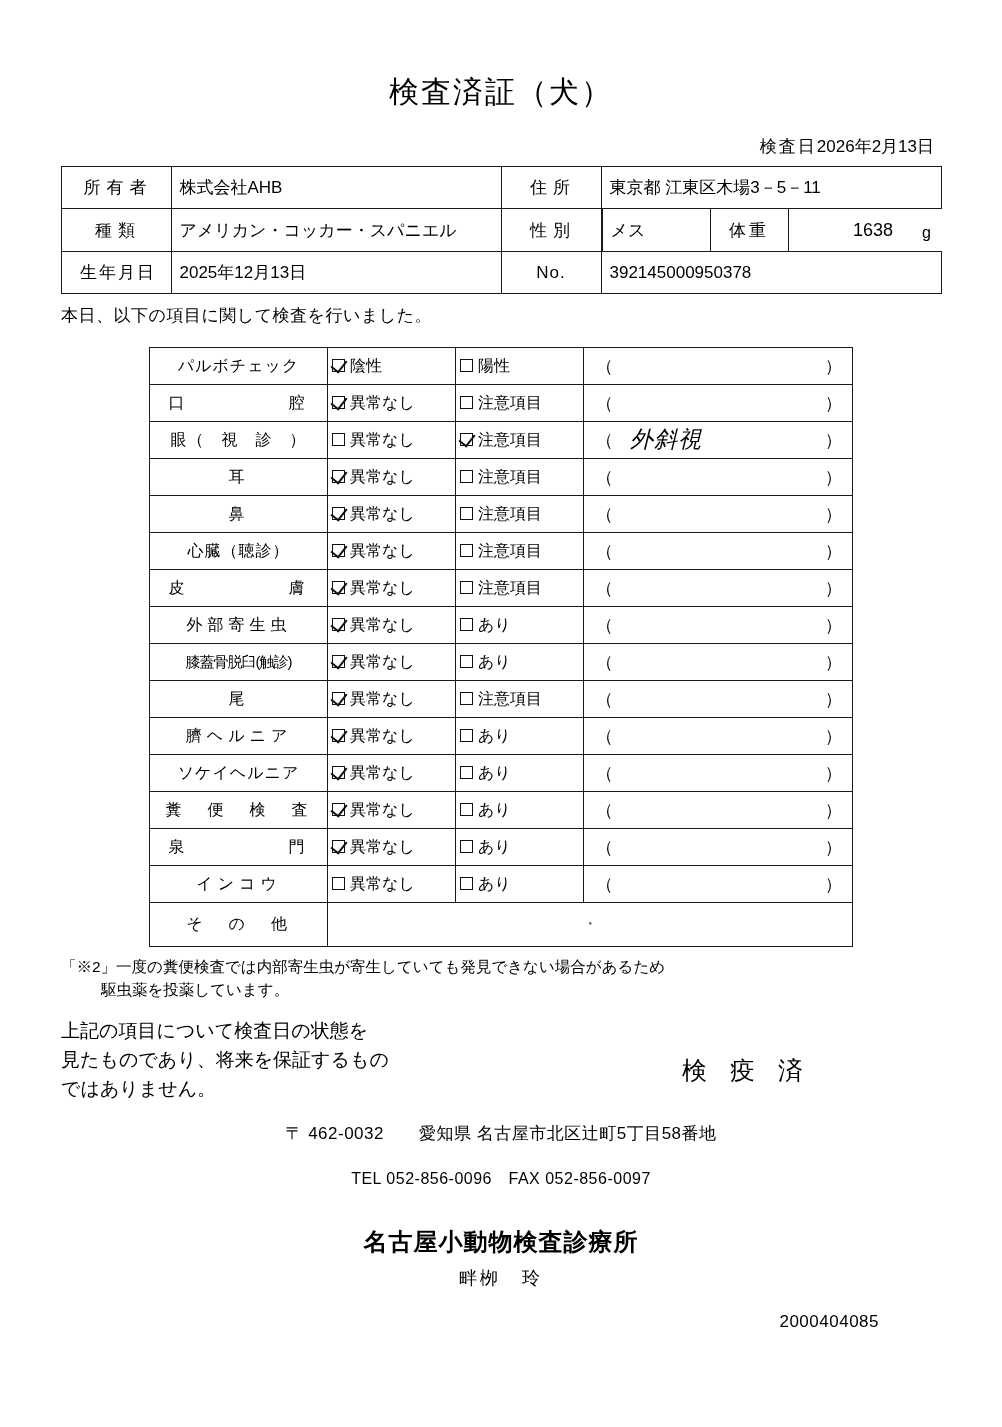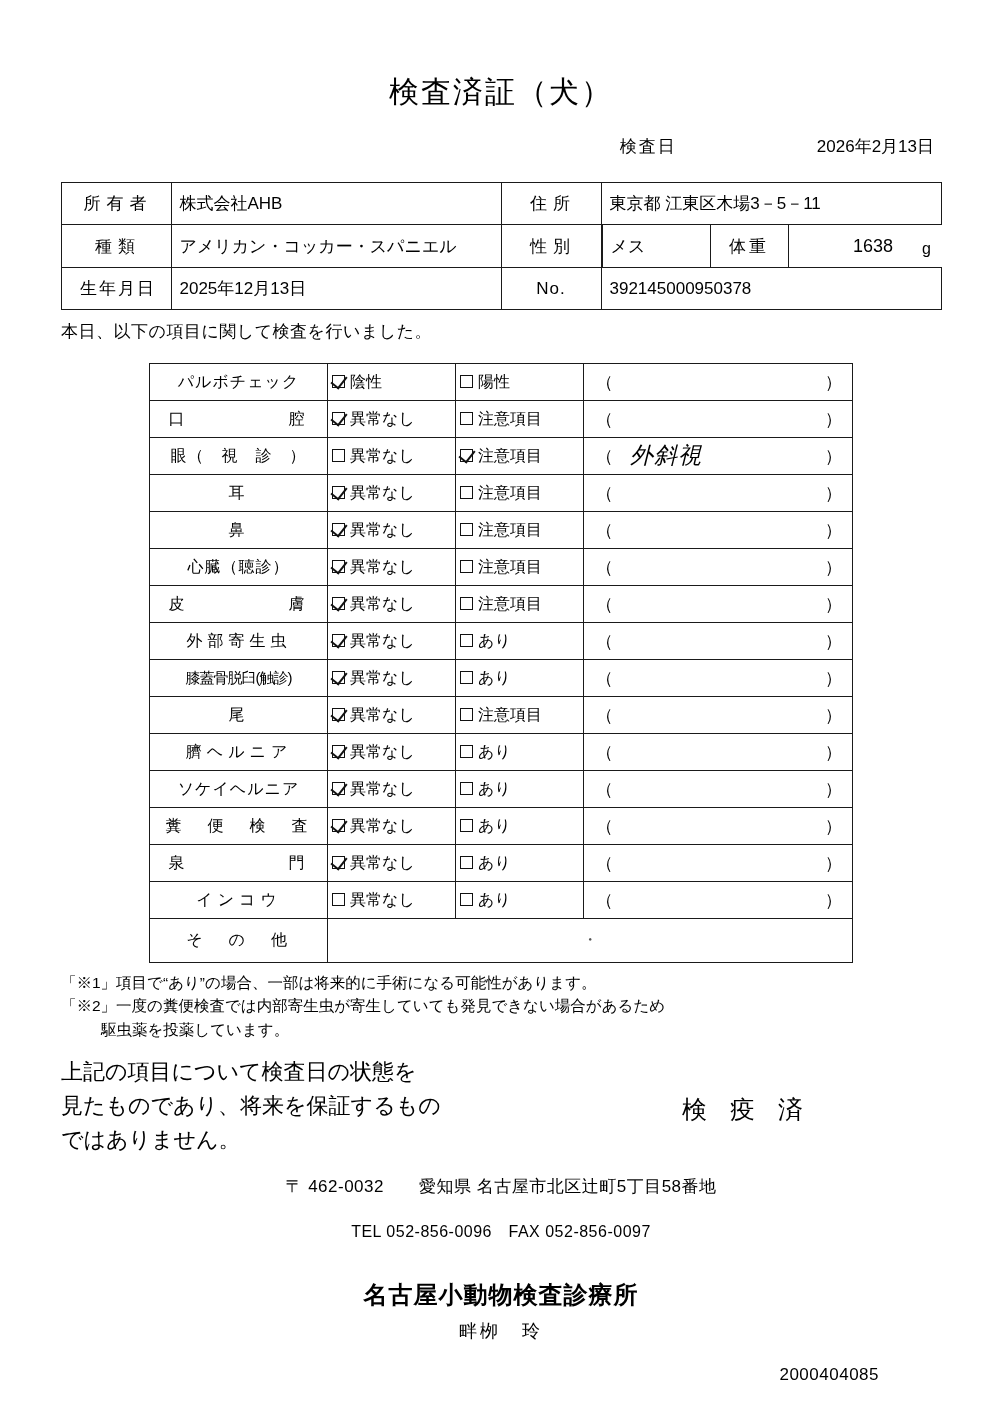--- a/index.html
+++ b/index.html
@@ -33,26 +33,26 @@
 
   
   .examdate-row {
     display: flex;
     justify-content: flex-end;
     align-items: baseline;
     padding-right: 68px;
     margin-top: 22px;
     font-size: 17px;
   }
-  .examdate-label { margin-right: 140px; letter-spacing: 2px; }
+  .examdate-label { letter-spacing: 2px; }
   .examdate-value { font-size: 17px; }
 
   
   .hdr {
-    margin: 24px auto 0 auto;
+    margin: 8px auto 0 auto;
     width: 880px;
     border-collapse: collapse;
     table-layout: fixed;
   }
   .hdr td {
     border: 1.5px solid #1a1a1a;
     height: 42px;
     font-size: 17px;
     padding: 2px 8px;
     vertical-align: middle;
@@ -144,21 +144,21 @@
   .notes .n2-cont { padding-left: 40px; }
 
   
   .lower {
     width: 880px;
     margin: 14px auto 0 auto;
     position: relative;
     min-height: 260px;
   }
   .disclaimer {
-    font-size: 22px;
+    font-size: 19px;
     line-height: 1.55;
     width: 420px;
   }
   .stamp {
     position: absolute;
     right: 130px; top: 38px;
     font-size: 25px;
     letter-spacing: 8px;
   }
   .addr {
@@ -389,21 +389,20 @@
           </td>
         </tr>
         <tr>
           <td class="c-item sp4" style="height: 44px;">そ　の　他</td>
           <td colspan="3" class="other-cell">・</td>
         </tr>
       </tbody>
   </table>
 
   <div class="notes">
-    <div>「※1」項目で“あり”の場合、一部は将来的に手術になる可能性があります。</div>
     <div>「※2」一度の糞便検査では内部寄生虫が寄生していても発見できない場合があるため</div>
     <div class="n2-cont">駆虫薬を投薬しています。</div>
   </div>
 
   <div class="lower">
     <div class="disclaimer" id="disclaimer">
         <div>上記の項目について検査日の状態を</div>
         <div>見たものであり、将来を保証するもの</div>
         <div>ではありません。</div>
       </div>

